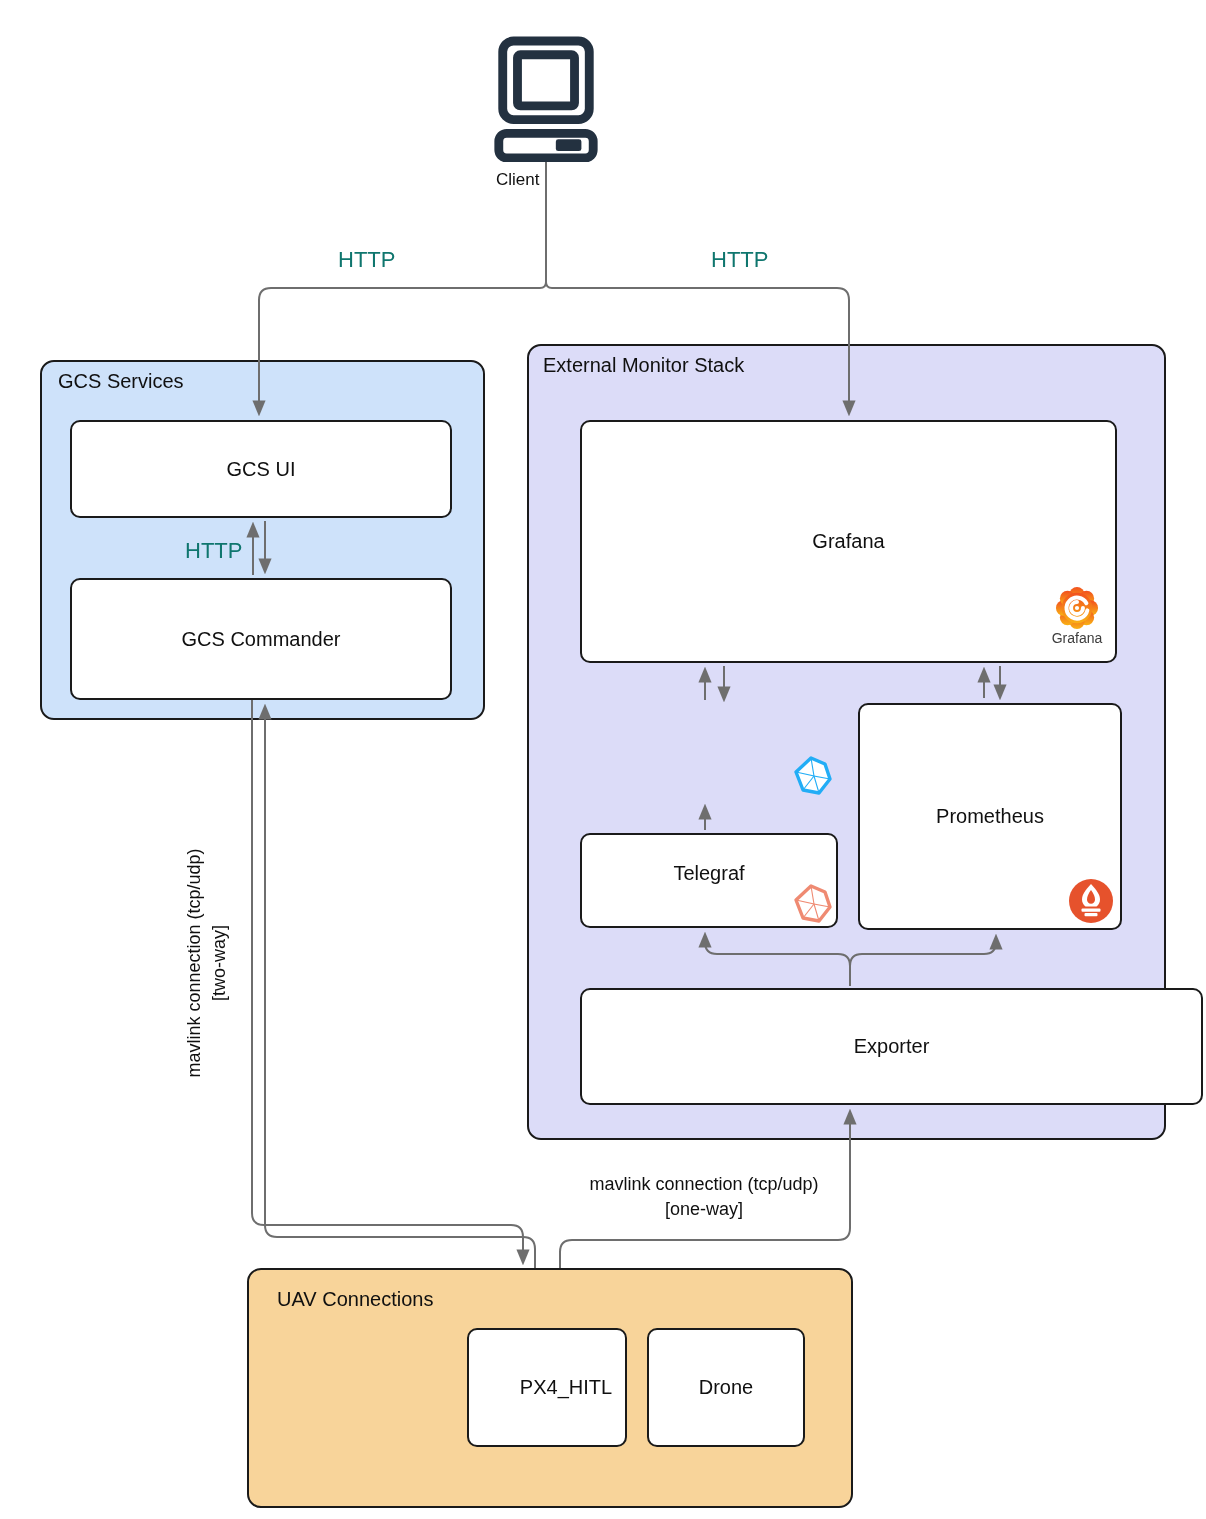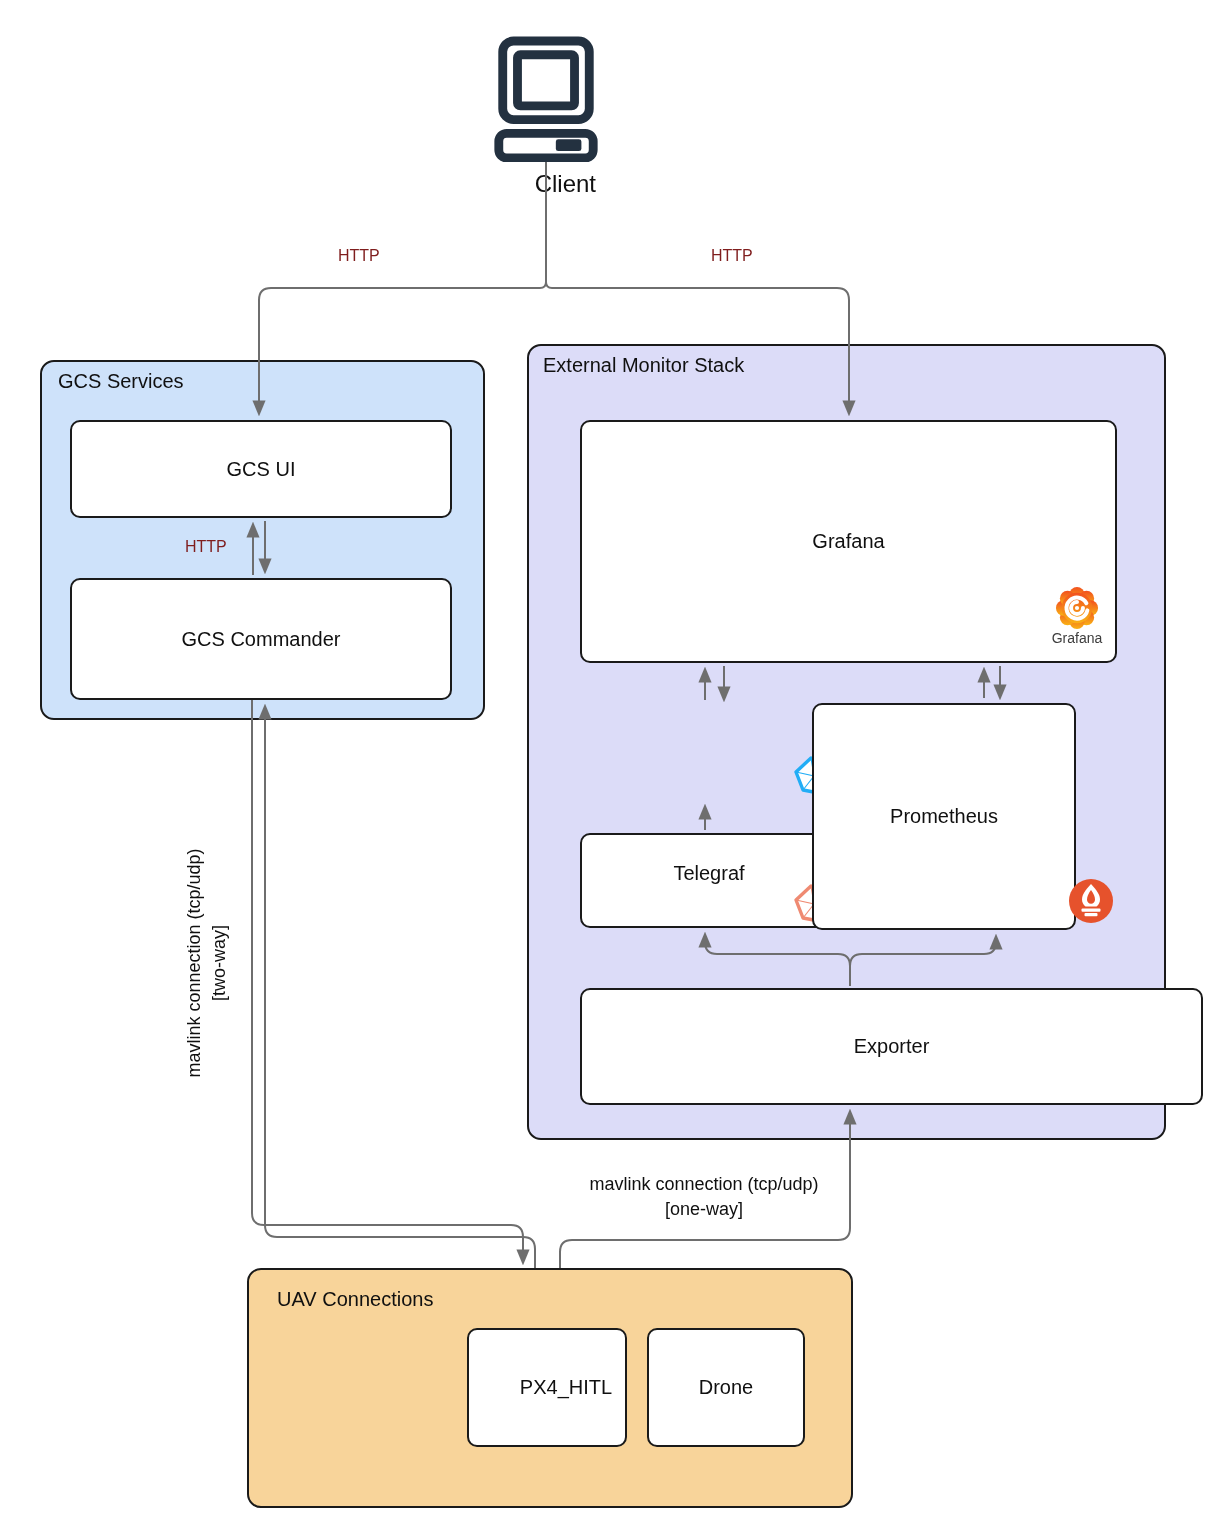--- a/index.html
+++ b/index.html
@@ -13,25 +13,25 @@
   .group-title { position:absolute; font-size:20px; font-weight:500; color:#101010; white-space:nowrap; }
 
   
   .node {
     position:absolute; background:#ffffff; border:2.5px solid #1a1a1a; border-radius:10px;
     box-sizing:border-box; display:flex; align-items:center; justify-content:center;
   }
   .node-label { font-size:20px; color:#101010; white-space:nowrap; }
 
   
-  .edge-label { position:absolute; font-size:16px; color:#7f1d1d; white-space:nowrap; }
+  .edge-label { position:absolute; font-size:22px; color:#0f766e; white-space:nowrap; }
   .mavlink-label { position:absolute; font-size:18px; line-height:25px; color:#101010; text-align:center; }
   .vrot { transform:rotate(-90deg); transform-origin:center center; }
 
-  .client-label { position:absolute; font-size:24px; color:#101010; text-align:right; }
+  .client-label { position:absolute; font-size:17px; color:#101010; text-align:left; }
 
   .logo-block { position:absolute; display:flex; flex-direction:column; align-items:center; }
   .logo-word { font-size:14px; color:#3d3d3d; margin-top:-2px; }
 
   svg.connectors { position:absolute; left:0; top:0; pointer-events:none; }
   .icon-abs { position:absolute; }
 </style>
 </head>
 <body>
 
@@ -104,21 +104,21 @@
   </div>
   <svg class="icon-abs" style="left:793px;top:884px;" width="40" height="40" viewBox="0 0 40 40">
     <polygon points="18,2 32,8 37,23 26,37 10,34 3,16" fill="#ffffff" stroke="#ef8a72" stroke-width="3.4" stroke-linejoin="round"></polygon>
     <g fill="none" stroke="#ef8a72" stroke-width="1.1">
       <polyline points="18,2 21,20 37,23"></polyline>
       <polyline points="3,16 21,20 26,37"></polyline>
       <line x1="10" y1="34" x2="21" y2="20"></line>
     </g>
   </svg>
 
-  <div class="node" style="left:812px;top:703px;width:264px;height:227px;">
+  <div class="node" style="left:858px;top:703px;width:264px;height:227px;">
     <span class="node-label">Prometheus</span>
   </div>
   <svg class="icon-abs" style="left:1068px;top:878px;" width="46" height="46" viewBox="0 0 46 46">
     <circle cx="23" cy="23" r="22" fill="#e6522c"></circle>
     <path fill="#ffffff" d="M23,6 C17.5,12 14,16.5 14,21.5 C14,24.5 15.5,27 17.5,28.5 L28.5,28.5 C30.5,27 32,24.5 32,21.5 C32,16.5 28.5,12 23,6 Z"></path>
     <path fill="#e6522c" d="M23,12 C20.5,15.5 19,18.5 19,21.5 C19,24 20.7,25.8 23,25.8 C25.3,25.8 27,24 27,21.5 C27,18.5 25.5,15.5 23,12 Z"></path>
     <rect x="13.5" y="30.5" width="19" height="3.2" rx="1" fill="#ffffff"></rect>
     <rect x="16.5" y="35" width="13" height="3.2" rx="1" fill="#ffffff"></rect>
   </svg>
 

